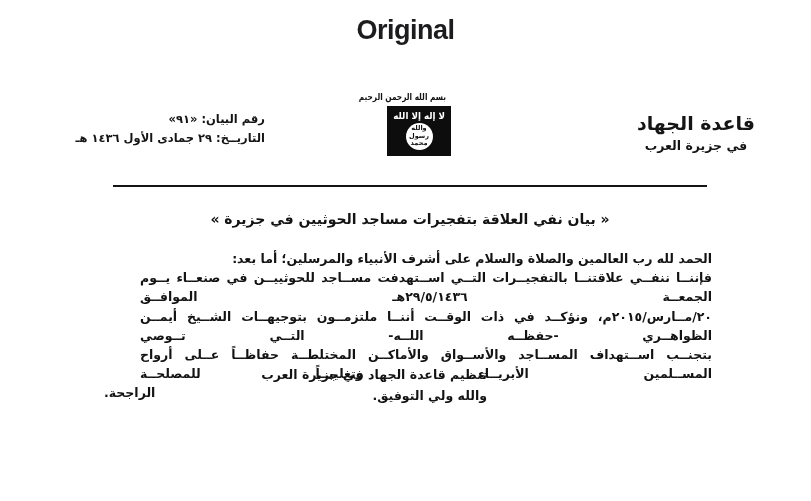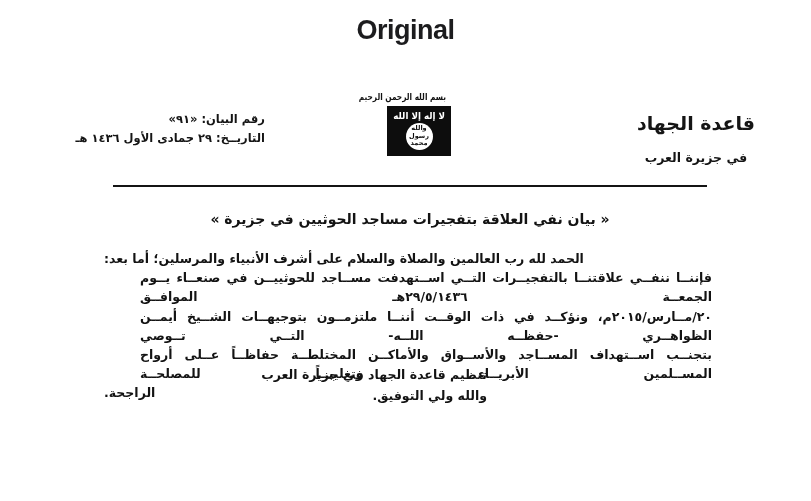--- a/index.html
+++ b/index.html
@@ -106,21 +106,21 @@
   .org-name {
     font-weight: bold;
     font-size: 19px;
     line-height: 26px;
     white-space: nowrap;
     color: #151515;
   }
   .org-region {
     font-weight: bold;
     font-size: 12.5px;
-    margin-top: 14px;
+    margin-top: 2px;
     white-space: nowrap;
     color: #151515;
   }
   
   .divider {
     position: absolute;
     top: 185px;
     left: 113px;
     width: 594px;
     height: 2px;
@@ -144,21 +144,21 @@
     position: absolute;
     top: 249px;
     left: 104px;
     width: 608px;
     direction: rtl;
     font-weight: bold;
     font-size: 12.5px;
     line-height: 19.2px;
     color: #131313;
   }
-  .stmt-body .line-start { text-align: left; }
+  .stmt-body .line-start { text-align: right; }
   .stmt-body .line-just  { text-align: justify; text-align-last: justify; margin-left: 36px; }
   .stmt-body .line-end   { text-align: left; }
   
   .closing-block {
     position: absolute;
     top: 364px;
     right: 324px;
     direction: rtl;
     text-align: right;
     white-space: nowrap;

